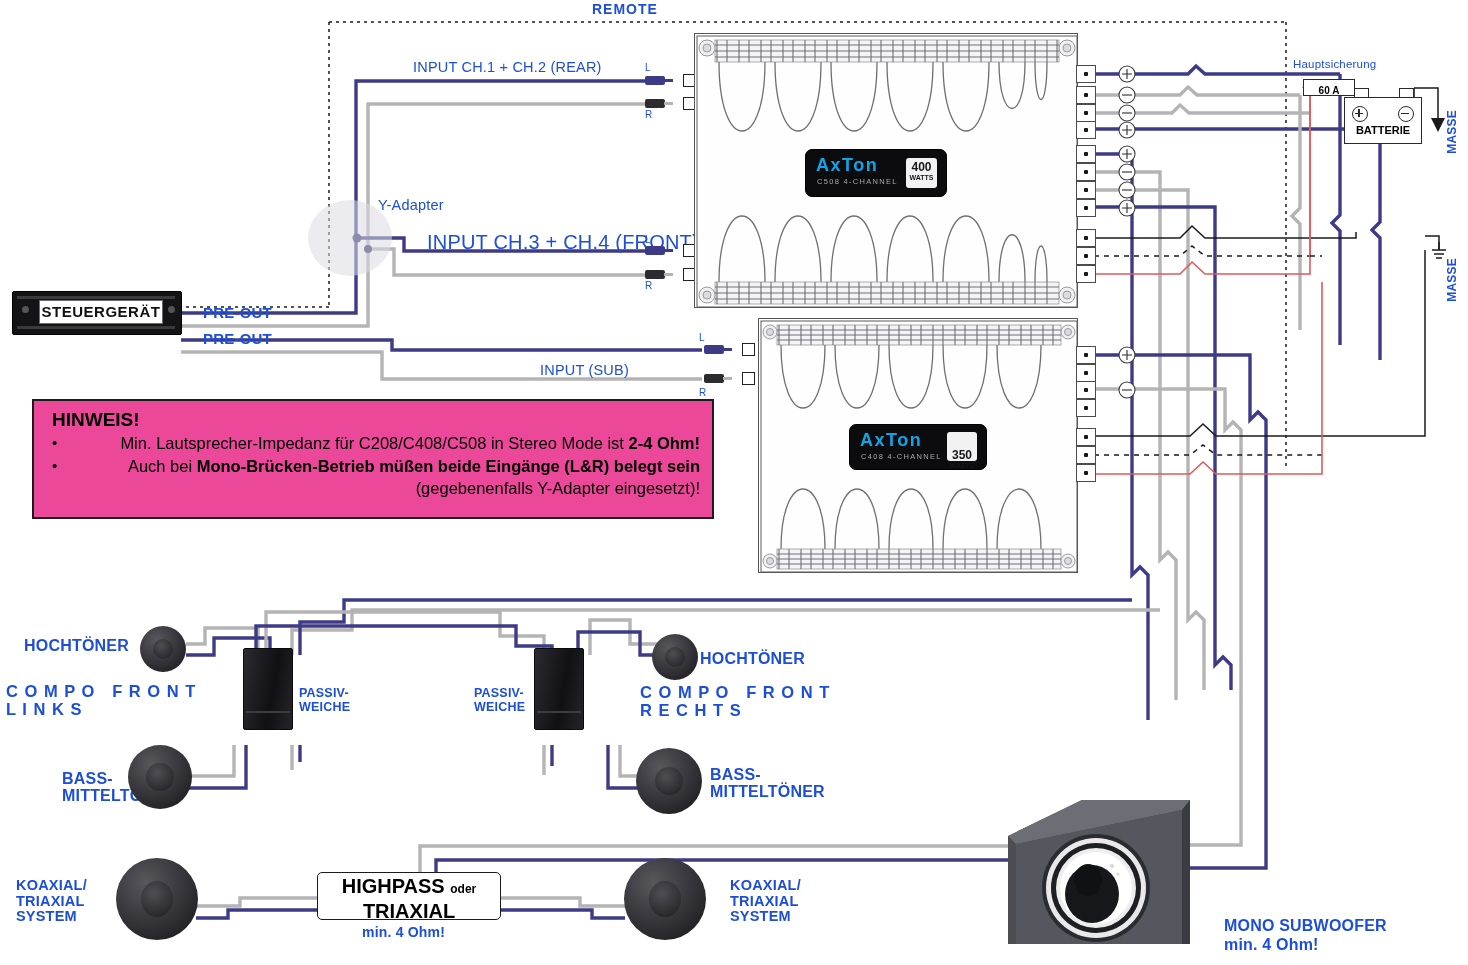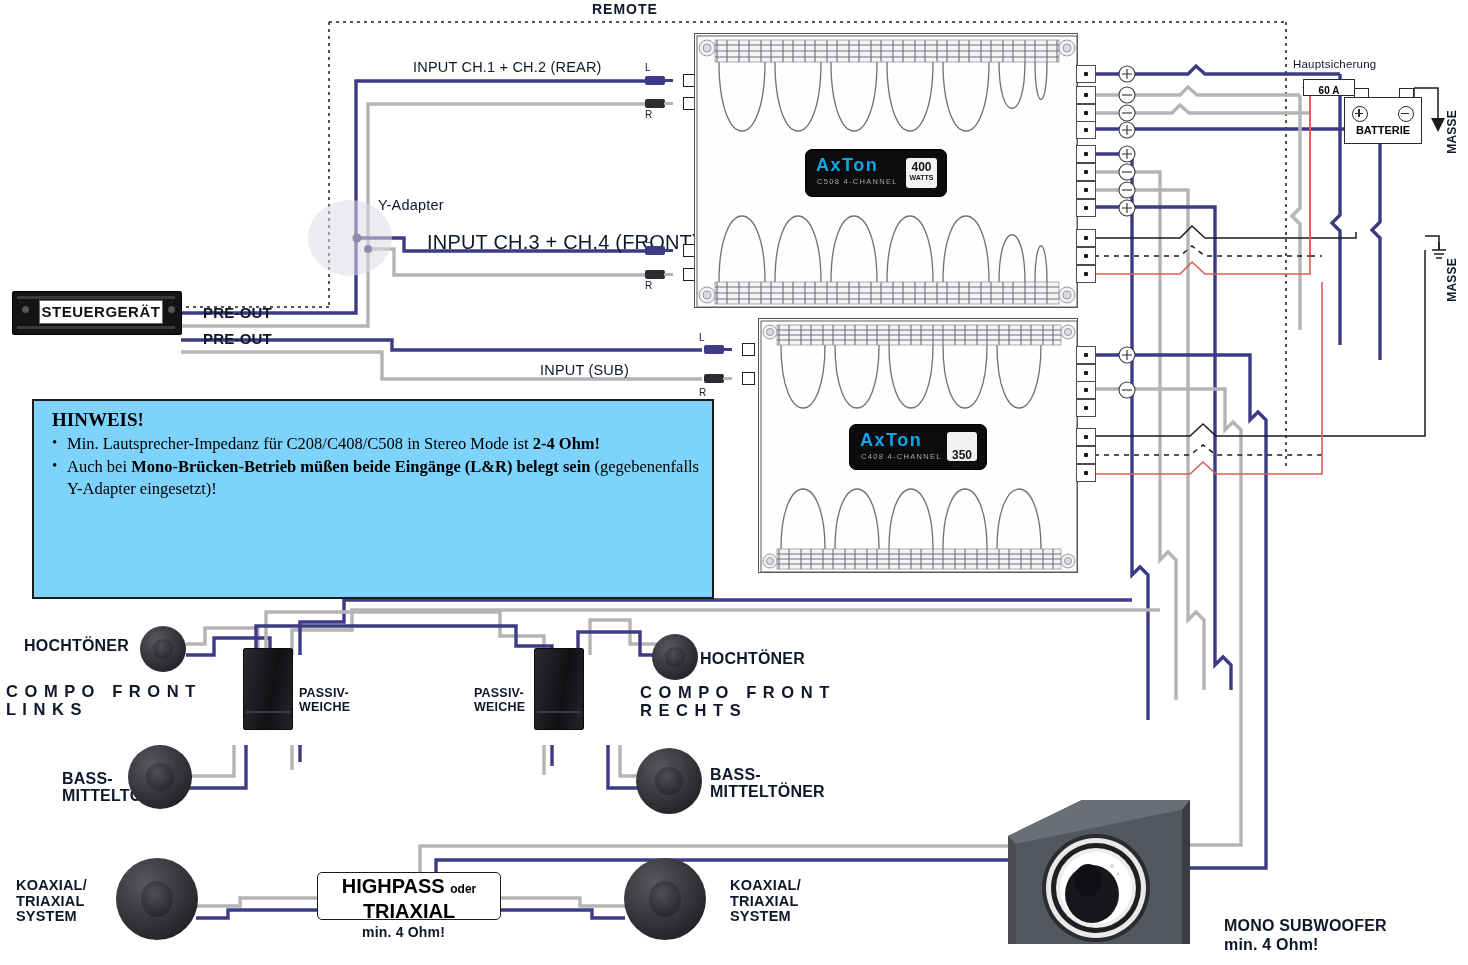--- a/index.html
+++ b/index.html
@@ -1,25 +1,25 @@
 <!DOCTYPE html>
 <html><head>
 <meta charset="utf-8">
 <style>
   html,body{margin:0;padding:0;background:#fff;}
   body{font-family:"Liberation Sans",sans-serif;}
   #stage{position:relative;width:1468px;height:965px;background:#ffffff;overflow:hidden;}
-  .lbl{position:absolute;color:#0f172a;letter-spacing:.2px;white-space:pre;line-height:1.08;}
+  .lbl{position:absolute;color:#1d4ed8;letter-spacing:.2px;white-space:pre;line-height:1.08;}
   .b{font-weight:bold;}
   .vert{writing-mode:vertical-rl;transform:rotate(180deg);}
   svg.wires{position:absolute;left:0;top:0;width:1468px;height:965px;pointer-events:none;}
   
-  #notebox{position:absolute;left:32px;top:399px;width:682px;height:200px;background:#7dd3fc;border:2px solid #1b1b1b;box-sizing:border-box;font-family:Liberation Serif, serif;}
+  #notebox{position:absolute;left:32px;top:399px;width:682px;height:120px;background:#ec4899;border:2px solid #1b1b1b;box-sizing:border-box;}
   #notebox .h{position:absolute;left:18px;top:8px;font-size:19px;font-weight:bold;}
-  #notebox ul{list-style:none;margin:0;padding:0;position:absolute;left:18px;top:32px;width:648px;}
+  #notebox ul{list-style:none;margin:0;padding:0;position:absolute;left:18px;top:32px;width:648px;text-align:right;}
   #notebox li{font-size:16.5px;line-height:1.33;margin-bottom:1px;padding-left:15px;position:relative;}
   #notebox li:before{content:"\2022";position:absolute;left:0;top:0;font-size:15px;}
   
   #headunit{position:absolute;left:12px;top:291px;width:168px;height:42px;background:#141416;border:1px solid #000;border-radius:2px;}
   #headunit .face{position:absolute;left:26px;top:8px;width:122px;height:22px;background:#fff;border:1px solid #6b6b6b;}
   #headunit .face span{display:block;text-align:center;font-size:15px;font-weight:bold;line-height:22px;letter-spacing:.5px;color:#111;}
   #headunit .knob{position:absolute;width:7px;height:7px;border-radius:50%;background:#555;}
   #headunit .strip{position:absolute;left:4px;height:3px;background:#3a3a3d;}
   
   .amp{position:absolute;background:#fefefe;border:1px solid #55555a;box-sizing:border-box;}

